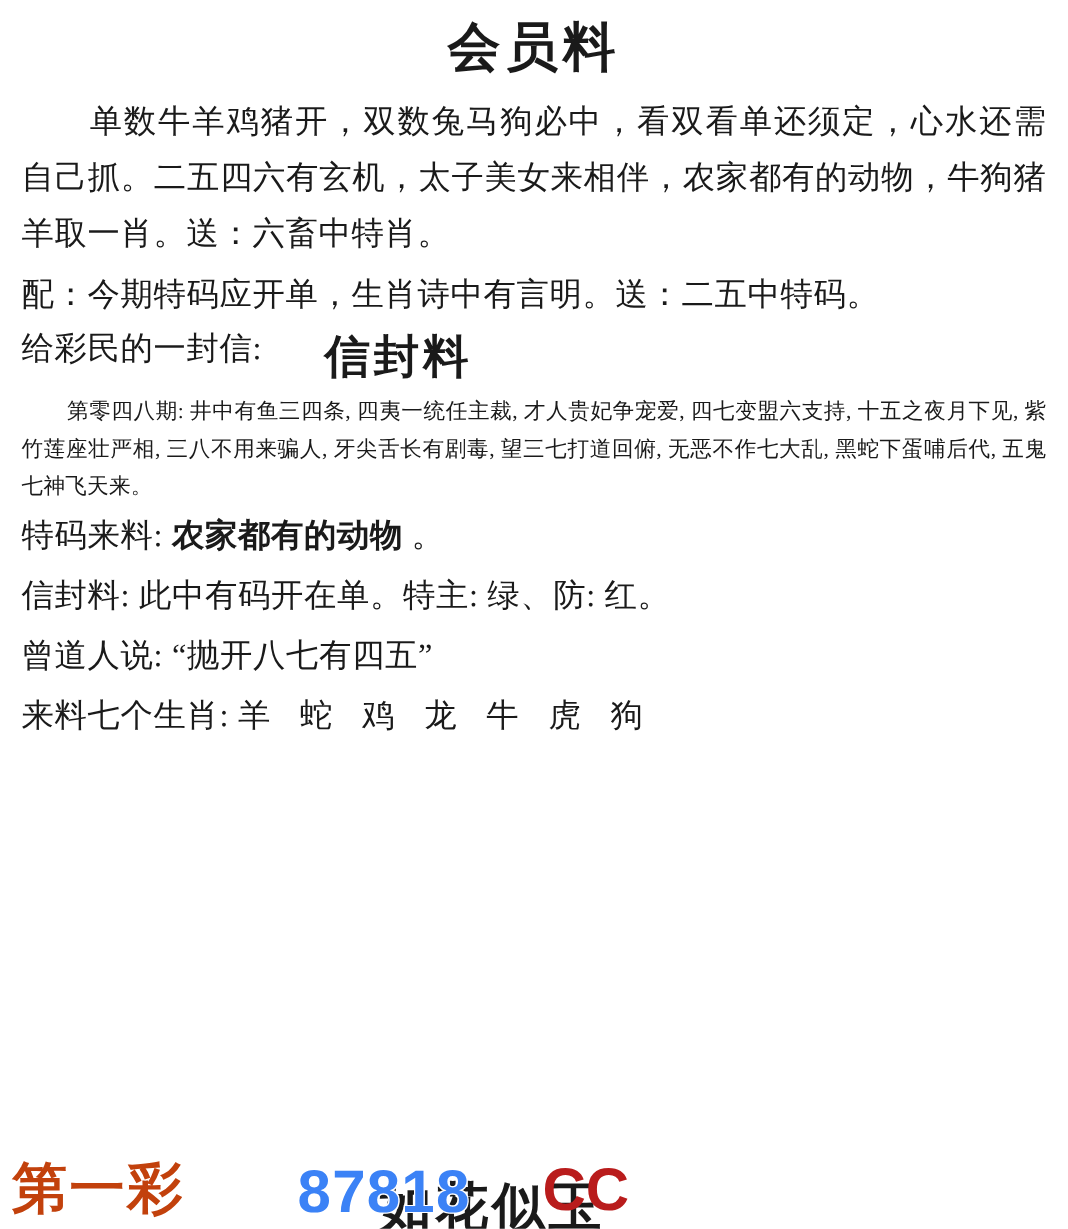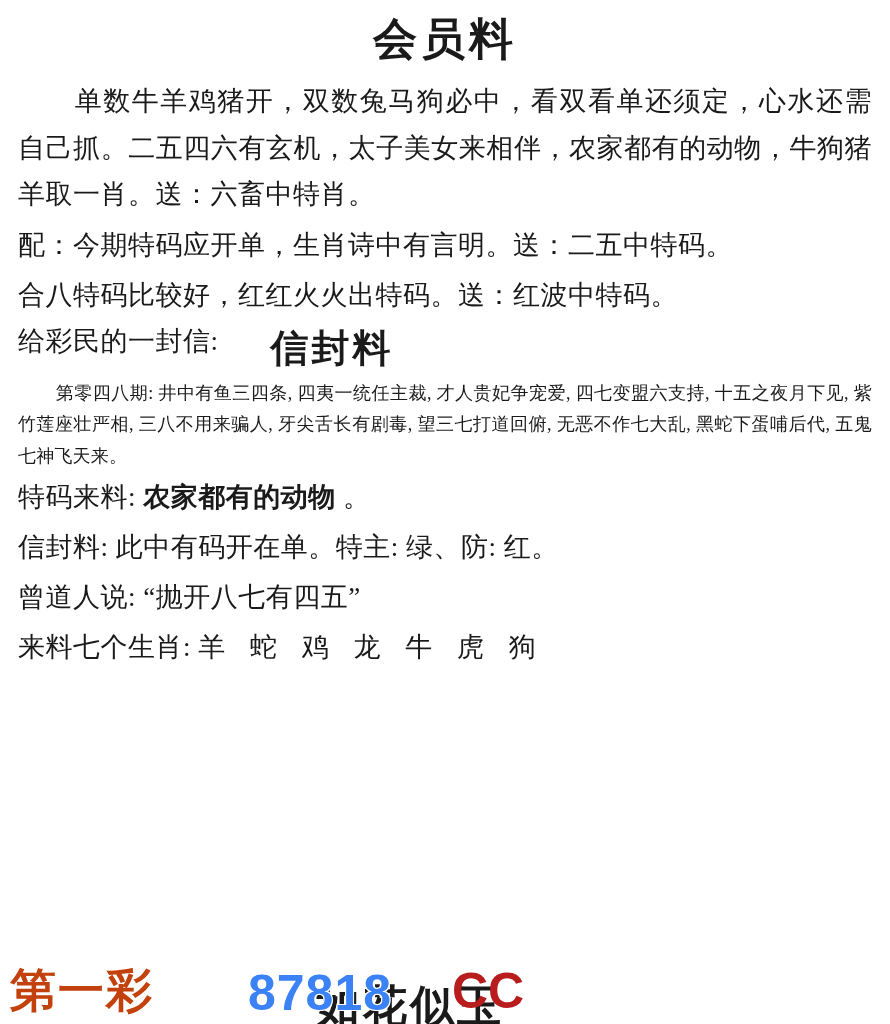--- a/index.html
+++ b/index.html
@@ -144,21 +144,20 @@
 <body>
 
 <div class="page">
 
   <div class="title">会员料</div>
 
   <p class="para indent">单数牛羊鸡猪开，双数兔马狗必中，看双看单还须定，心水还需自己抓。二五四六有玄机，太子美女来相伴，农家都有的动物，牛狗猪羊取一肖。送：六畜中特肖。</p>
 
   <p class="para">配：今期特码应开单，生肖诗中有言明。送：二五中特码。</p>
 
-  <p class="para">合八特码比较好，红红火火出特码。送：红波中特码。</p>
 
 
   <div class="row-letter">
     <span class="lbl">给彩民的一封信:</span>
     <span class="sub-title">信封料</span>
   </div>
 
   <p class="body-text indent">第零四八期: 井中有鱼三四条, 四夷一统任主裁, 才人贵妃争宠爱, 四七变盟六支持, 十五之夜月下见, 紫竹莲座壮严相, 三八不用来骗人, 牙尖舌长有剧毒, 望三七打道回俯, 无恶不作七大乱, 黑蛇下蛋哺后代, 五鬼七神飞天来。</p>
 
   <p class="line">

